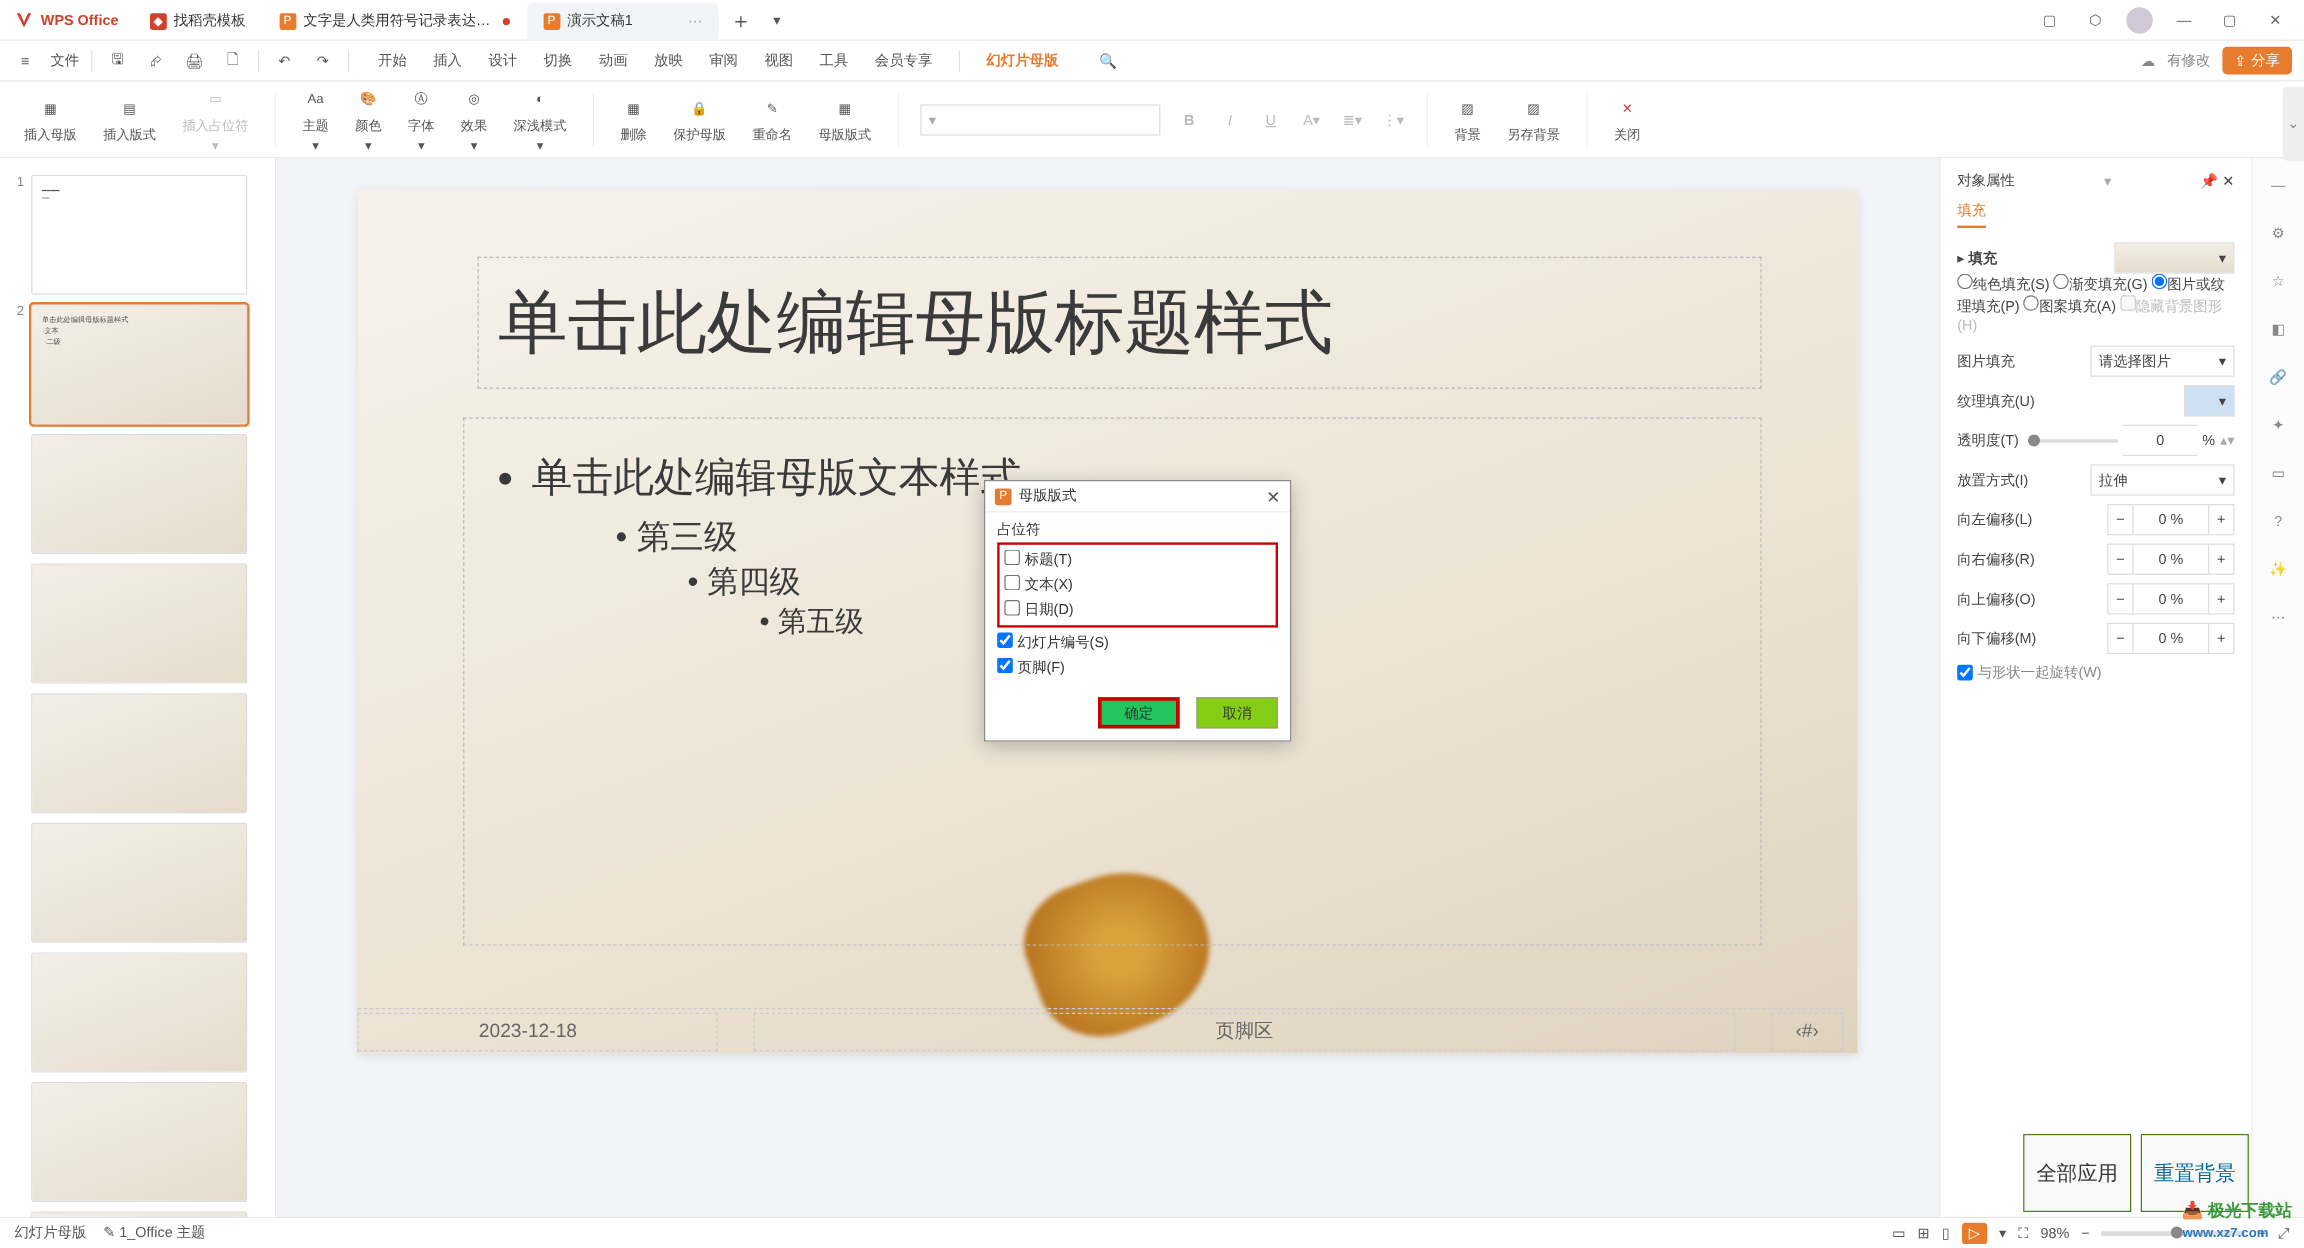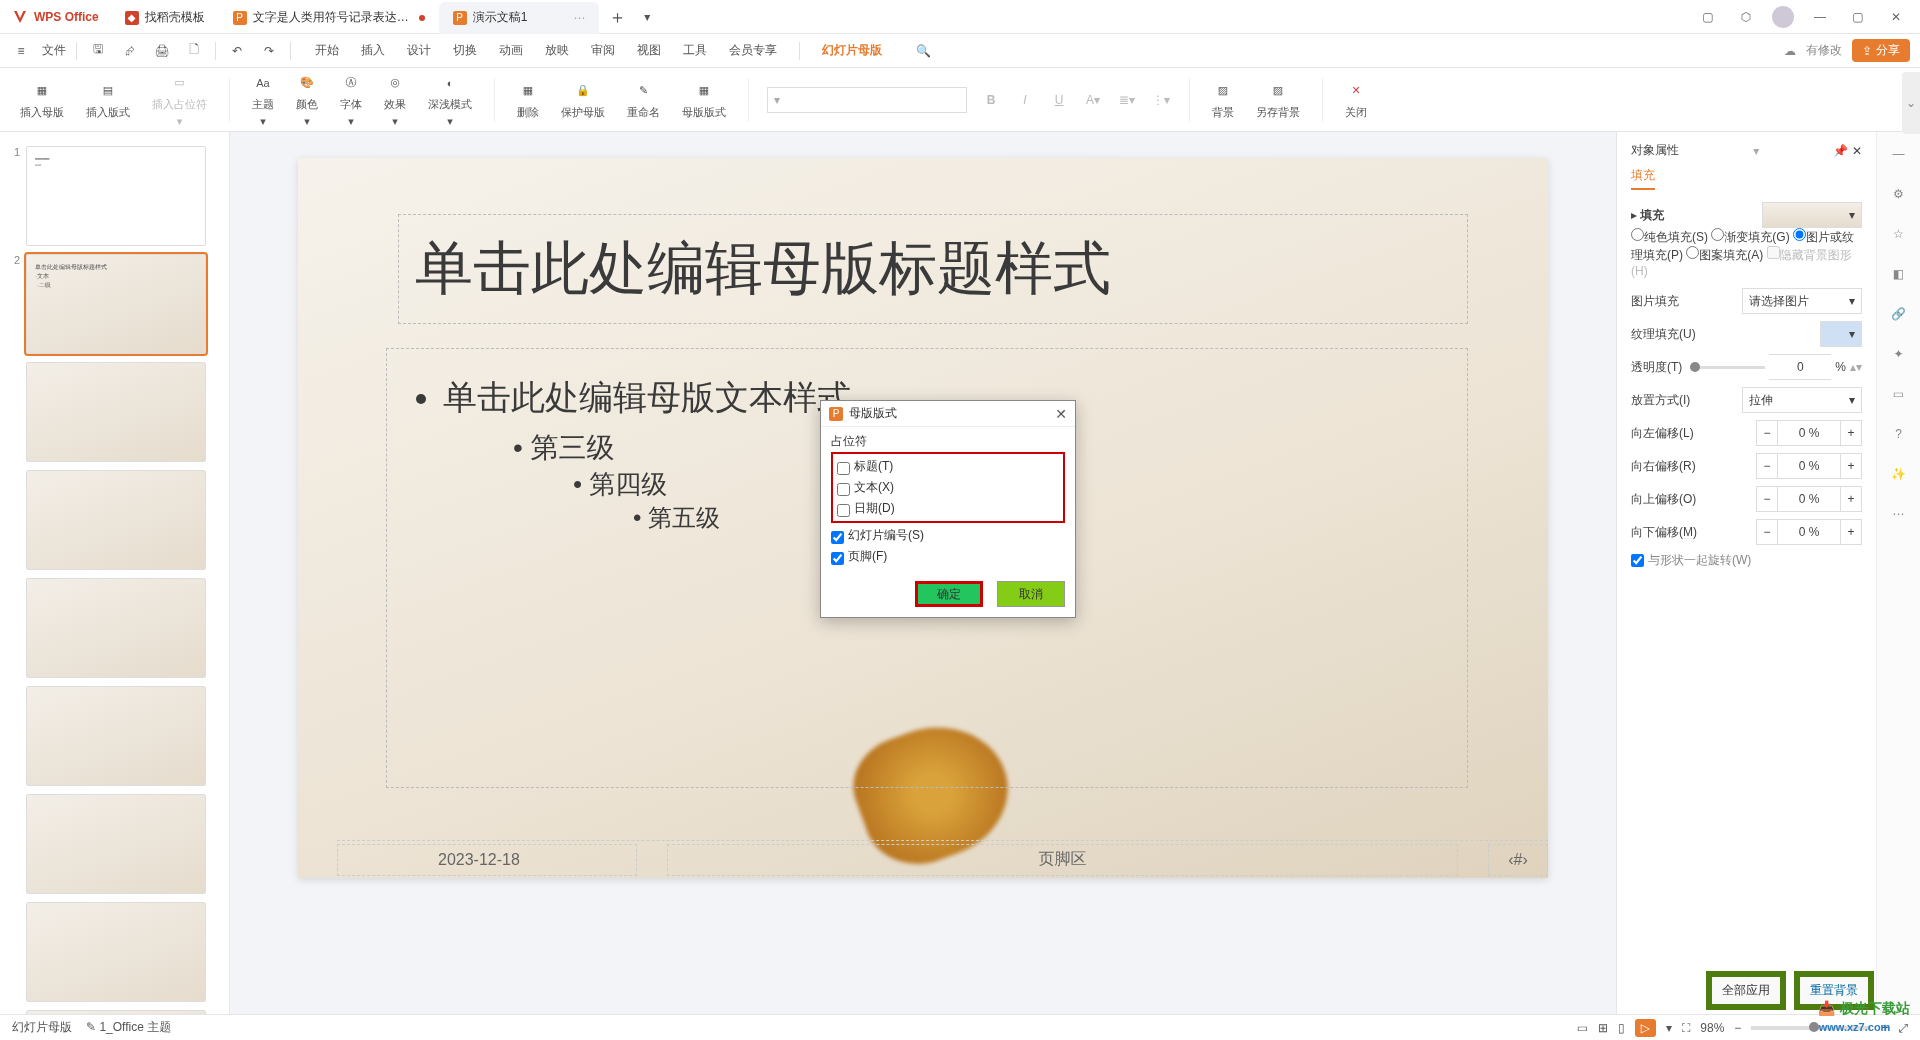--- a/index.html
+++ b/index.html
@@ -53,49 +53,49 @@
 .slide { width:1250px; height:720px; background:linear-gradient(160deg,#f6f2eb 0%,#ece3d4 60%,#dfd3be 100%); box-shadow:0 2px 8px rgba(0,0,0,.12); position:relative; }
 .leaf { position:absolute; bottom:20px; left:560px; width:150px; height:130px; background:radial-gradient(circle,#d9a23a 20%,#b87420 80%); border-radius:40% 60% 55% 45%; transform:rotate(-20deg); filter:blur(2px); }
 .title-ph { position:absolute; left:100px; top:56px; right:80px; height:110px; border:1px dashed #bbb; display:flex; align-items:center; padding-left:16px; font-size:58px; color:#3a3a3a; }
 .body-ph { position:absolute; left:88px; top:190px; right:80px; height:440px; border:1px dashed #bbb; padding:26px 26px; font-size:34px; color:#3a3a3a; }
 .body-ph ul { list-style:disc; padding-left:30px; }
 .body-ph ul li { margin-bottom:8px; }
 .body-ph .lvl2 { padding-left:40px; font-size:30px; }
 .body-ph .lvl3 { padding-left:100px; font-size:28px; }
 .body-ph .lvl4 { padding-left:160px; font-size:26px; }
 .body-ph .lvl5 { padding-left:220px; font-size:24px; }
-.ftr { position:absolute; bottom:0; left:0; right:0; height:38px; border-top:1px dashed #ccc; display:flex; align-items:center; font-size:16px; color:#666;margin-left:39px; }
+.ftr { position:absolute; bottom:0; left:0; right:12px; height:38px; border-top:1px dashed #ccc; display:flex; align-items:center; font-size:16px; color:#666; }
 .ftr .date { width:300px; padding-left:100px; border:1px dashed #ccc; height:32px; display:flex; align-items:center; }
 .ftr .foot { flex:1; text-align:center; border:1px dashed #ccc; height:32px; display:flex; align-items:center; justify-content:center; margin:0 30px; }
 .ftr .num { width:60px; text-align:center; border:1px dashed #ccc; height:32px; display:flex; align-items:center; justify-content:center; }
 
 
 .rpanel { width:260px; background:#fff; border-left:1px solid #e5e5e5; padding:10px 14px; font-size:12px; color:#444; }
 .rpanel-head { display:flex; align-items:center; justify-content:space-between; margin-bottom:8px; }
 .rp-tab { color:#e77b2e; border-bottom:2px solid #e77b2e; padding-bottom:4px; display:inline-block; margin-bottom:12px; }
 .rp-sec { margin-bottom:10px; }
 .rp-row { display:flex; align-items:center; justify-content:space-between; margin:7px 0; gap:8px; }
 .rp-select { width:120px; height:26px; border:1px solid #ddd; display:flex; align-items:center; justify-content:space-between; padding:0 6px; font-size:12px; }
 .stepper { display:flex; align-items:center; }
 .stepper .btn { width:22px; height:26px; border:1px solid #ddd; display:flex; align-items:center; justify-content:center; }
 .stepper .val { width:62px; height:26px; border-top:1px solid #ddd; border-bottom:1px solid #ddd; display:flex; align-items:center; justify-content:center; }
 .rsidebar { width:44px; background:#fbfbfb; border-left:1px solid #eee; display:flex; flex-direction:column; align-items:center; padding-top:10px; gap:16px; color:#888; }
 .rsidebar .sico { width:24px; height:24px; display:flex; align-items:center; justify-content:center; }
 
 
 .rp-bottom { position:absolute; right:46px; bottom:30px; display:flex; gap:8px; }
-.btm-btn { padding:5px 10px; border:6px solid #4d7c0f; background:#f9f9f9; font-size:12px; }
+.btm-btn { padding:20px 10px; border:1px solid #4d7c0f; background:#f9f9f9; font-size:17px; }
 
 
 .dialog { position:absolute; left:820px; top:400px; width:256px; background:#fff; border:1px solid #888; box-shadow:0 4px 16px rgba(0,0,0,.25); font-size:12px; z-index:10; }
 .dlg-title { height:26px; display:flex; align-items:center; padding:0 8px; gap:6px; border-bottom:1px solid #eee; }
 .dlg-close { margin-left:auto; font-size:14px; color:#555; }
 .dlg-body { padding:6px 10px 10px; }
 .dlg-body .grp { border:2px solid #c00; padding:2px 4px; margin-bottom:2px; }
-.dlg-body label { display:flex; align-items:flex-end; gap:4px; padding:2px 0; }
+.dlg-body label { display:flex; align-items:flex-start; gap:4px; padding:2px 0; }
 .dlg-btns { display:flex; justify-content:flex-end; gap:14px; padding:4px 10px 10px; }
 .dlg-btn { width:68px; height:26px; border:1px solid #999; background:#84cc16; display:flex; align-items:center; justify-content:center; }
 .dlg-btn.ok { border:3px solid #c00; background:#22c55e; }
 
 
 .statusbar { height:26px; background:#fff; border-top:1px solid #e5e5e5; display:flex; align-items:center; padding:0 12px; gap:14px; color:#555; font-size:12px; }
 .status-right { margin-left:auto; display:flex; align-items:center; gap:10px; }
 .zoom-slider { width:120px; height:4px; background:#ddd; position:relative; }
 .zoom-slider .knob { position:absolute; left:58px; top:-4px; width:10px; height:10px; background:#888; border-radius:50%; }
 

